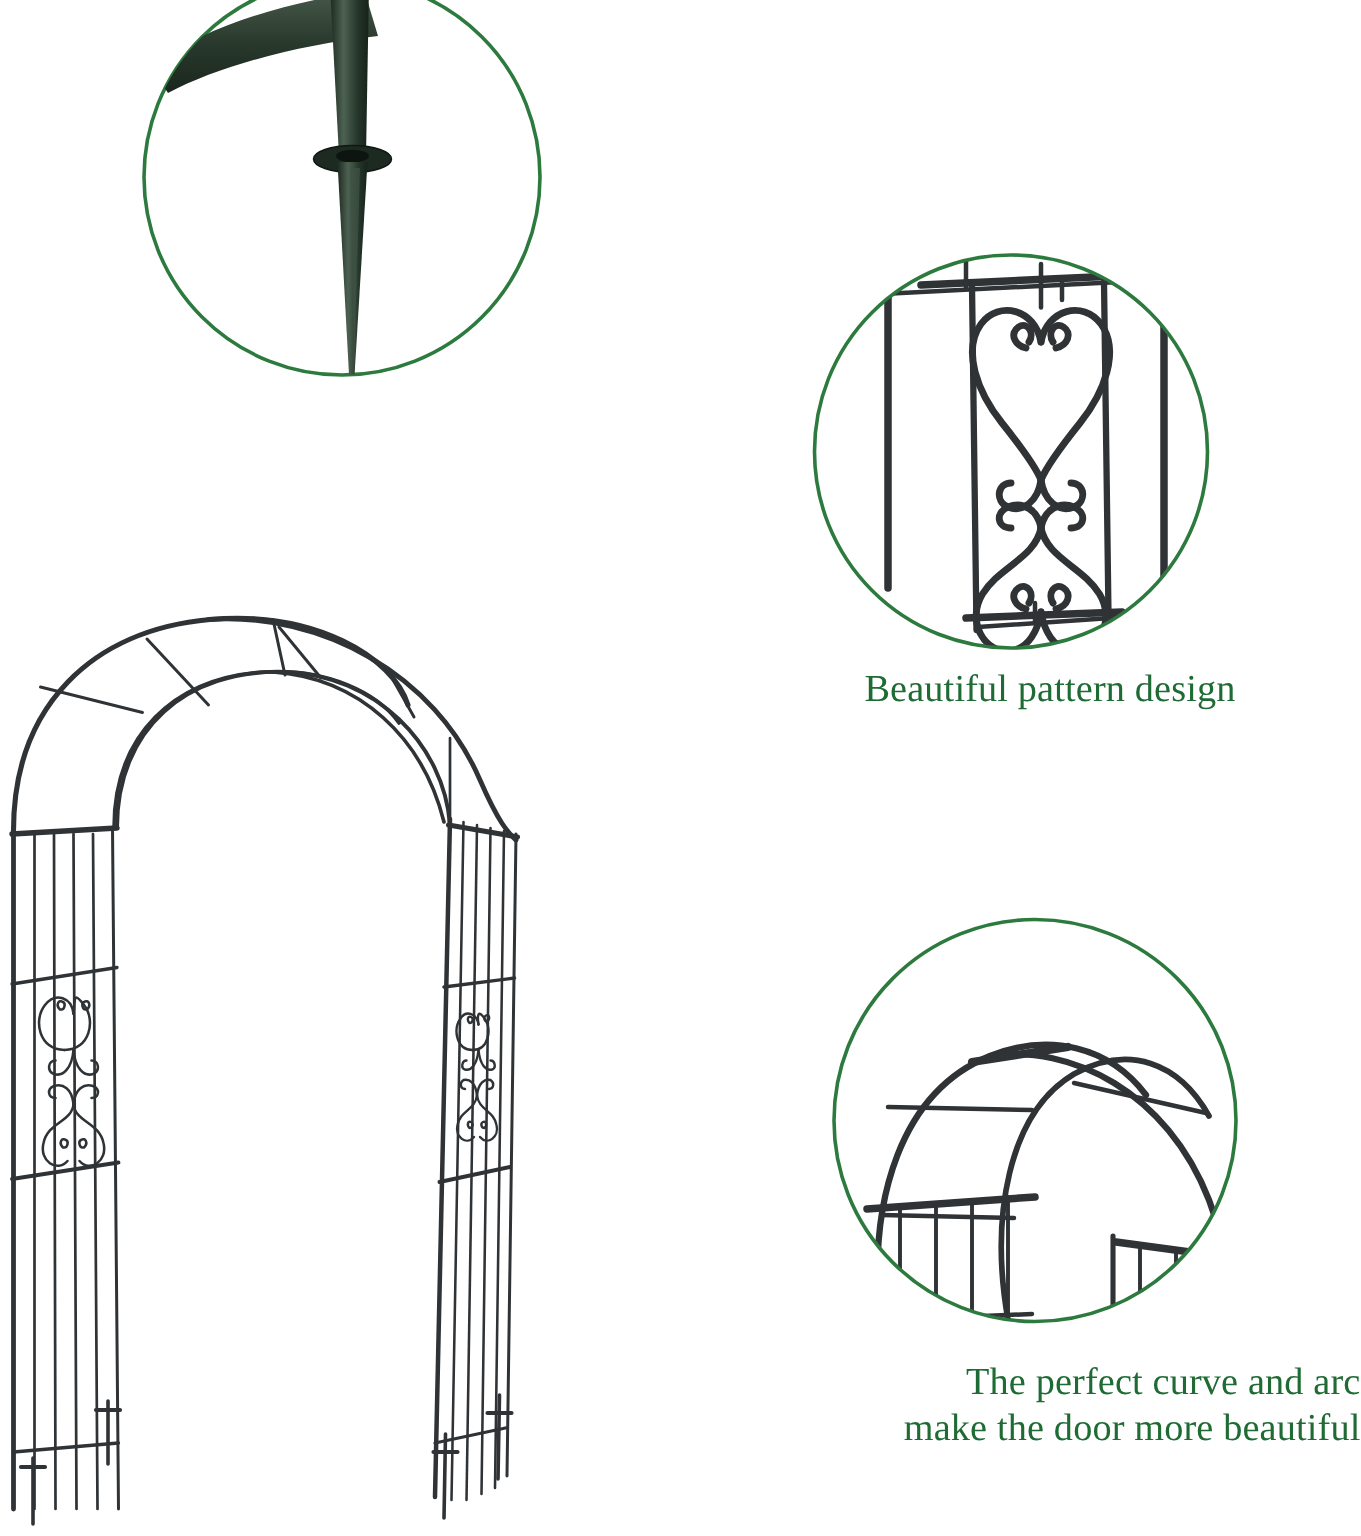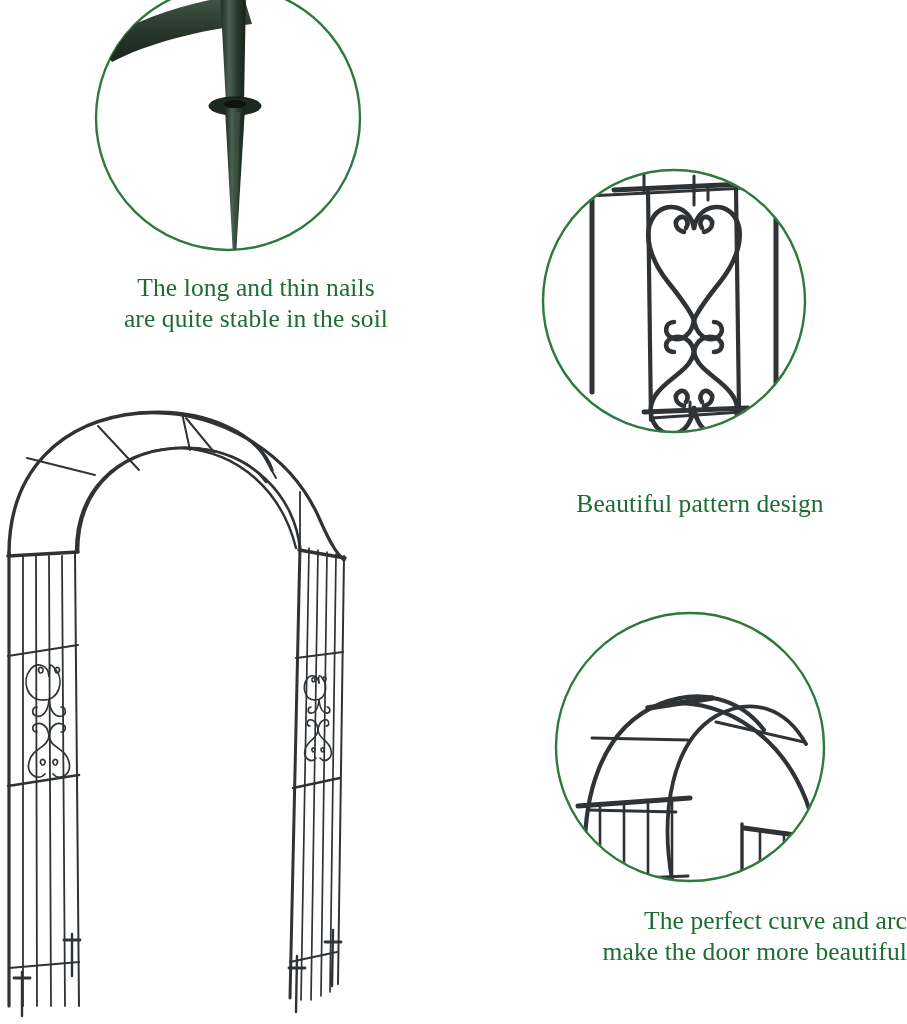--- a/index.html
+++ b/index.html
@@ -38,21 +38,20 @@
     left: 36px;
     top: 272px;
     width: 440px;
     font-size: 25.5px;
   }
   #caption-pattern {
     left: 500px;
     top: 443px;
     width: 400px;
     font-size: 25.5px;
-    margin-top: 45px;
   }
   #caption-curve {
     left: 494px;
     top: 905px;
     width: 413px;
     font-size: 25.5px;
     text-align: right;
   }
 </style>
 </head>
@@ -296,21 +295,19 @@
       <path d="M592 880 L688 876" stroke-width="3.0"></path>
 
       <path d="M744 828 L818 838" stroke-width="5"></path>
       <path d="M760 830 L760 904" stroke-width="2.6"></path>
       <path d="M784 834 L784 900" stroke-width="2.6"></path>
       <path d="M806 838 L806 890" stroke-width="2.6"></path>
       <path d="M742 824 L742 900" stroke-width="3.4"></path>
     </g>
   </svg>
 
-  <div class="caption" id="caption-nails">The long and thin nails
-are quite stable in the soil</div>
 
   <div class="caption" id="caption-pattern">Beautiful pattern design</div>
 
   <div class="caption" id="caption-curve">The perfect curve and arc
 make the door more beautiful</div>
 
 </div>
 
 </body></html>

